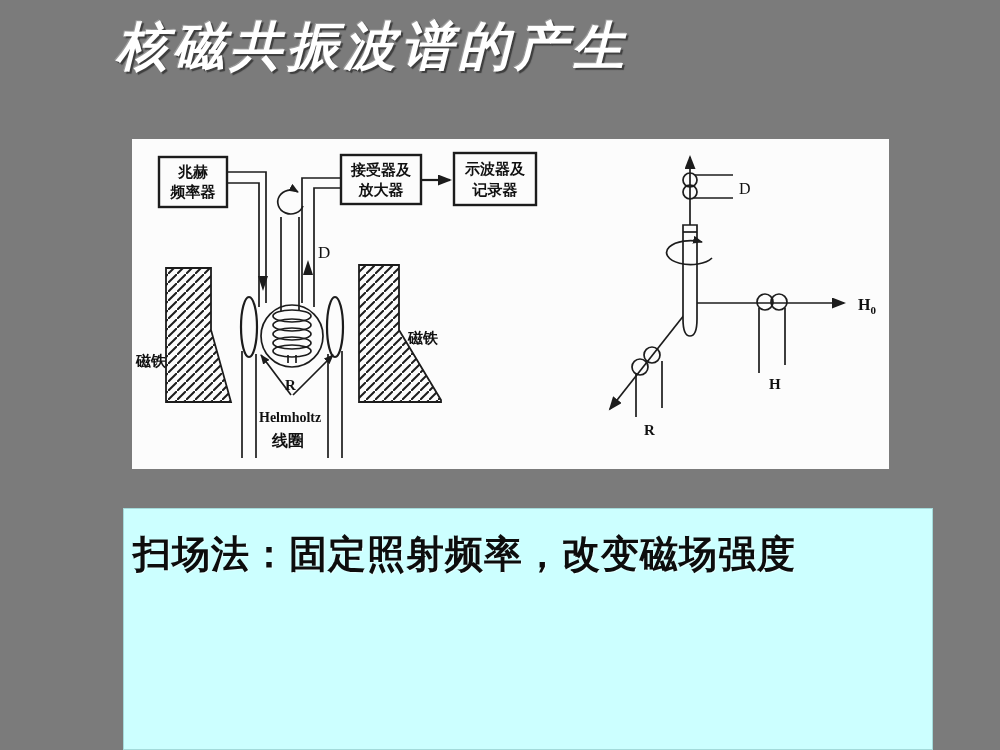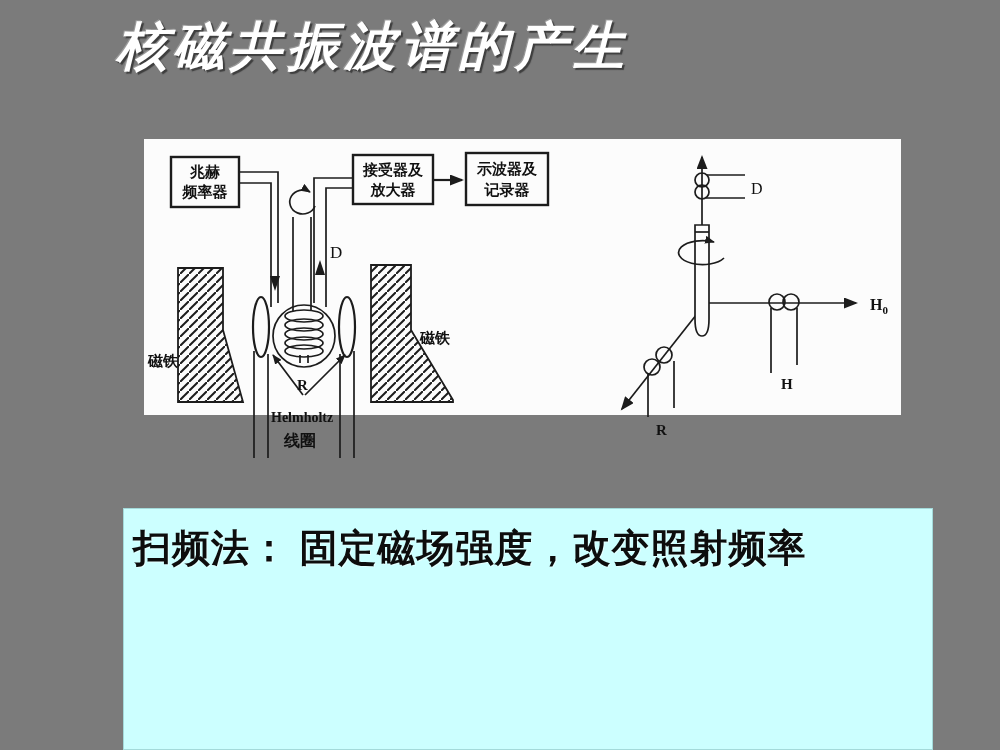--- a/index.html
+++ b/index.html
@@ -10,21 +10,21 @@
   }
   .slide-title{
     position:absolute;left:116px;top:18px;width:860px;
     font-size:52px;font-weight:bold;letter-spacing:5px;line-height:1.1;
     color:#ffffff;
     text-shadow:2px 2px 1px #3e3e3e, -1px -1px 0 #9a9a9a;
     white-space:nowrap;
     font-style:italic;
   }
   .diagram-panel{
-    position:absolute;left:144px;top:139px;width:757px;height:276px;
+    position:absolute;left:132px;top:139px;width:757px;height:330px;
     background:#fcfcfc;
   }
   .diagram-panel svg{display:block;width:757px;height:319px;}
   .notes-box{
     position:absolute;left:123px;top:508px;width:810px;height:242px;
     background:#ccffff;
     box-shadow:inset 0 0 0 1px rgba(90,150,150,0.35);
     padding:0;box-sizing:border-box;
   }
   .note-line{
@@ -171,14 +171,14 @@
         <circle class="ink" cx="520" cy="216" r="8"></circle>
         <path class="ink" d="M504,234 V278"></path>
         <path class="ink" d="M530,222 V269"></path>
         <text class="dlabel" x="512" y="296" font-size="15" font-weight="bold">R</text>
       </g>
     </g>
   </svg>
 </div>
 
 <div class="notes-box">
-  <p class="note-line l2">扫频法： 固定磁场强度，改变照射频率</p>
+  <p class="note-line l1">扫场法：固定照射频率，改变磁场强度</p>
 </div>
 
 </body></html>

